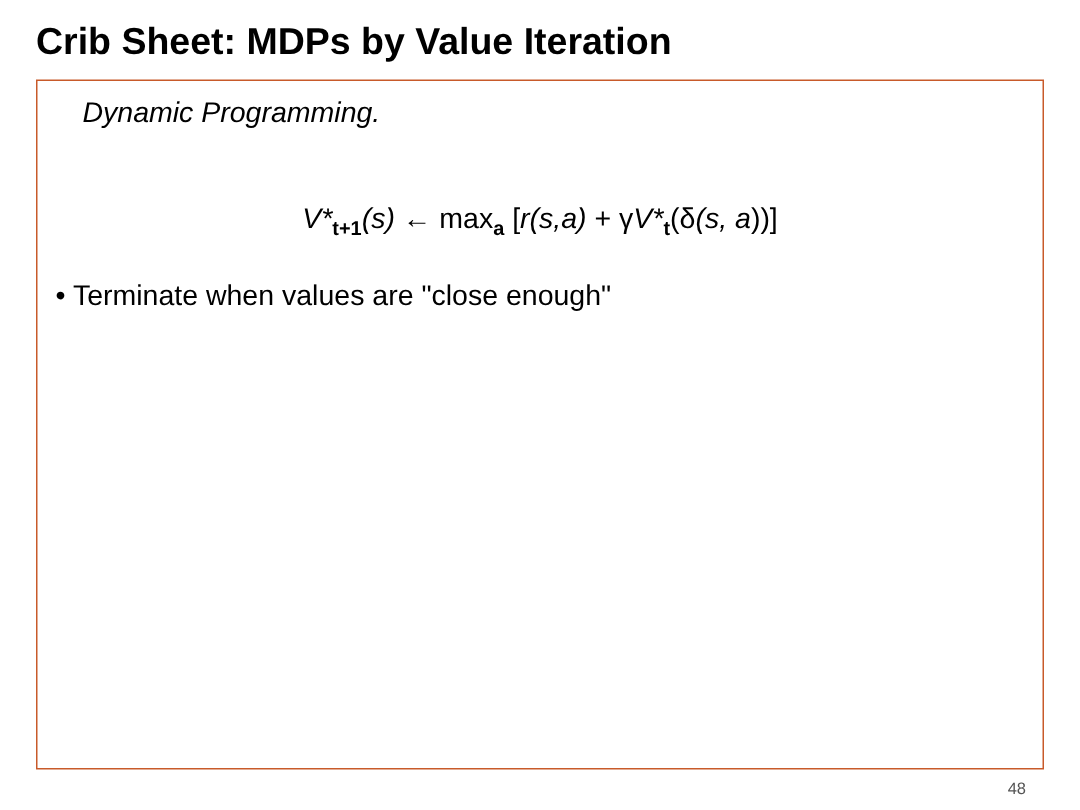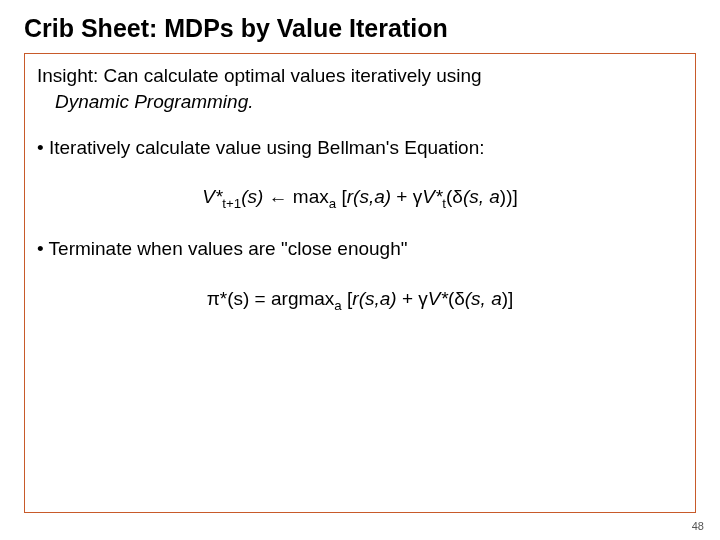--- a/index.html
+++ b/index.html
@@ -8,53 +8,48 @@
   .title { font-size: 25px; font-weight: bold; margin-bottom: 10px; }
   .card { border: 1px solid #c85a2a; padding: 8px 12px 14px 12px; height: 460px; }
   .para { font-size: 19px; line-height: 1.25; margin-top: 2px; }
   .indent { padding-left: 18px; font-style: italic; }
   .gap-lg { height: 22px; }
   .gap-md { height: 16px; }
   .bullet { font-size: 19px; line-height: 1.3; }
   .bullet::before { content: "• "; }
   .eq { font-size: 19px; text-align: center; margin: 10px 0; }
   .it { font-style: italic; }
-  sub { font-size: 0.7em; vertical-align: sub; }
+  sub { font-size: 0.7em; vertical-align: sub; font-weight: bold; }
   .arrow { font-family: "Arial Unicode MS", Arial, sans-serif; }
-  .footer { position: absolute; bottom: 8px; right: 16px; font-size: 11px; color: #555; }
+  .footer { position: absolute; bottom: 8px; right: 36px; font-size: 11px; color: #555; }
 </style>
 </head>
 <body>
 
 <div class="slide">
   <div class="title">Crib Sheet: MDPs by Value Iteration</div>
 
   <div class="card">
 
-    <div class="para">Insight: Can calculate optimal values iteratively using</div>
     <div class="para indent">Dynamic Programming.</div>
 
     <div class="gap-lg"></div>
 
-    <div class="bullet">Iteratively calculate value using Bellman's Equation:</div>
 
     <div class="gap-md"></div>
 
     <div class="eq">
       <span class="it">V*</span><sub>t+1</sub><span class="it">(s)</span>
       <span class="arrow">←</span>
       <span>max</span><sub>a</sub><span> [</span><span class="it">r(s,a)</span><span> + </span><span>γ</span><span class="it">V*</span><sub>t</sub><span>(δ</span><span class="it">(s, a</span><span>))]</span>
     </div>
 
     <div class="gap-md"></div>
 
     <div class="bullet">Terminate when values are "close enough"</div>
 
     <div class="gap-md"></div>
 
-    <div class="eq">
-      <span>π*(s)</span><span> = argmax</span><sub>a</sub><span> [</span><span class="it">r(s,a)</span><span> + </span><span>γ</span><span class="it">V*</span><span>(δ</span><span class="it">(s, a</span><span>)]</span>
-    </div>
 
   </div>
 
   <div class="footer">48</div>
 </div>
 
 </body></html>

